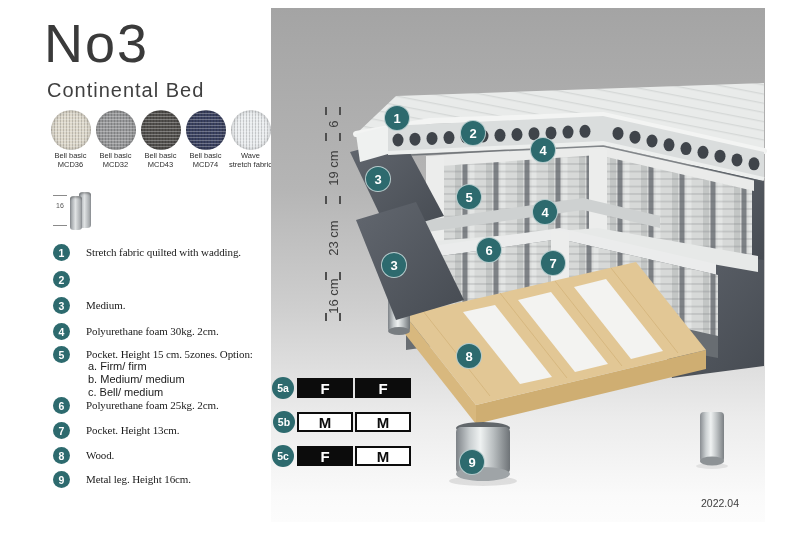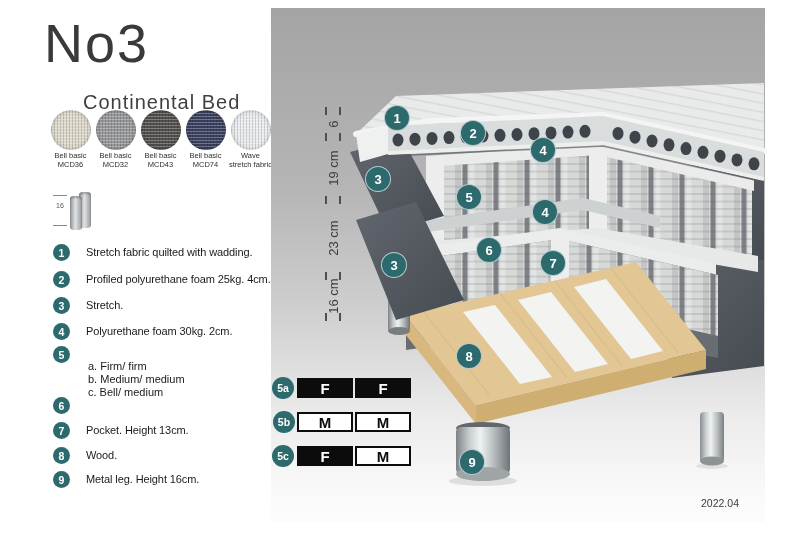--- a/index.html
+++ b/index.html
@@ -2,42 +2,42 @@
 <html><head>
 <meta charset="utf-8">
 <style>
   html,body{margin:0;padding:0;background:#ffffff;}
   .page{position:relative;width:800px;height:533px;background:#ffffff;overflow:hidden;
         font-family:"Liberation Sans", sans-serif;color:#1a1a1a;}
   .abs{position:absolute;}
 
   
   .title{left:44px;top:12px;font-size:54px;font-weight:300;letter-spacing:2px;color:#3a3a3a;}
-  .subtitle{left:47px;top:91px;font-size:20px;font-weight:300;letter-spacing:1px;color:#3f3f3f;margin-left:36px;}
+  .subtitle{left:47px;top:79px;font-size:20px;font-weight:300;letter-spacing:1px;color:#3f3f3f;}
 
   .swatch-row{left:48px;top:110px;display:flex;}
   .swatch{width:45px;display:flex;flex-direction:column;align-items:center;}
   .swatch-circle{width:40px;height:40px;border-radius:50%;
     background-image:
       repeating-linear-gradient(0deg, rgba(255,255,255,.28) 0 1px, rgba(0,0,0,0) 1px 3px),
       repeating-linear-gradient(90deg, rgba(0,0,0,.16) 0 1px, rgba(0,0,0,0) 1px 3px);
     box-shadow:inset 0 0 4px rgba(0,0,0,.25);}
   .swatch-label{margin-top:2px;font-size:7.5px;line-height:8.5px;text-align:center;color:#2e2e2e;}
 
   
   .leg-dim-line{width:14px;height:0;border-top:1px solid #8a8a8a;}
   .leg-dim-text{font-size:7px;color:#555;}
   .leg-cyl{border-radius:4px/3px;background:linear-gradient(90deg,#8e9398,#e0e3e4 45%,#95999d);
            box-shadow:inset 0 2px 2px rgba(0,0,0,.25);}
 
   
   .legend-row{left:53px;display:flex;align-items:flex-start;}
   .lg-circle{width:17px;height:17px;border-radius:50%;background:#2d6a6e;color:#fff;
     font-size:10.5px;font-weight:bold;display:flex;align-items:center;justify-content:center;flex:0 0 17px;}
-  .lg-text{margin-left:16px;font-size:11px;line-height:15px;margin-top:1px;white-space:nowrap;letter-spacing:-0.1px;}
+  .lg-text{margin-left:16px;font-size:11px;line-height:15px;margin-top:1px;white-space:nowrap;letter-spacing:-0.1px;font-family:Liberation Serif, serif;}
   .lg-option{left:88px;font-size:11px;line-height:13px;white-space:nowrap;text-align:right;}
 
   
   .panel{left:271px;top:8px;width:494px;height:514px;
     background:linear-gradient(180deg,#a4a4a4 0%,#b5b5b5 35%,#cecece 58%,#ececec 80%,#fafafa 95%,#fcfcfc 100%);}
 
   
   .dim-label{width:60px;height:14px;text-align:center;font-size:13px;color:#3d3d3d;
     transform:rotate(-90deg);white-space:nowrap;}
   .dim-tick{width:12px;height:8px;border-left:2px solid #4f4f4f;border-right:2px solid #4f4f4f;}
@@ -99,38 +99,39 @@
     <div class="abs leg-cyl" style="left:70px;top:196px;width:12px;height:34px"></div>
   </div>
 
   <div>
     <div class="abs legend-row" style="top:244px">
       <div class="lg-circle">1</div>
       <div class="lg-text">Stretch fabric quilted with wadding.</div>
       </div>
     <div class="abs legend-row" style="top:271px">
       <div class="lg-circle">2</div>
-      <div class="lg-text">Profiled polyurethane foam 25kg. 4cm.</div>
       </div>
     <div class="abs legend-row" style="top:297px">
       <div class="lg-circle">3</div>
-      <div class="lg-text">Stretch.</div>
+      <div class="lg-text">Medium.</div>
       </div>
     <div class="abs legend-row" style="top:323px">
       <div class="lg-circle">4</div>
       <div class="lg-text">Polyurethane foam 30kg. 2cm.</div>
       </div>
     <div class="abs legend-row" style="top:346px">
       <div class="lg-circle">5</div>
+      <div class="lg-text">Pocket. Height 15 cm. 5zones. Option:</div>
       </div>
     <div class="abs lg-option" style="top:360px">a. Firm/ firm</div>
     <div class="abs lg-option" style="top:373px">b. Medium/ medium</div>
     <div class="abs lg-option" style="top:386px">c. Bell/ medium</div>
     <div class="abs legend-row" style="top:397px">
       <div class="lg-circle">6</div>
+      <div class="lg-text">Polyurethane foam 25kg. 2cm.</div>
       </div>
     <div class="abs legend-row" style="top:422px">
       <div class="lg-circle">7</div>
       <div class="lg-text">Pocket. Height 13cm.</div>
       </div>
     <div class="abs legend-row" style="top:447px">
       <div class="lg-circle">8</div>
       <div class="lg-text">Wood.</div>
       </div>
     <div class="abs legend-row" style="top:471px">

